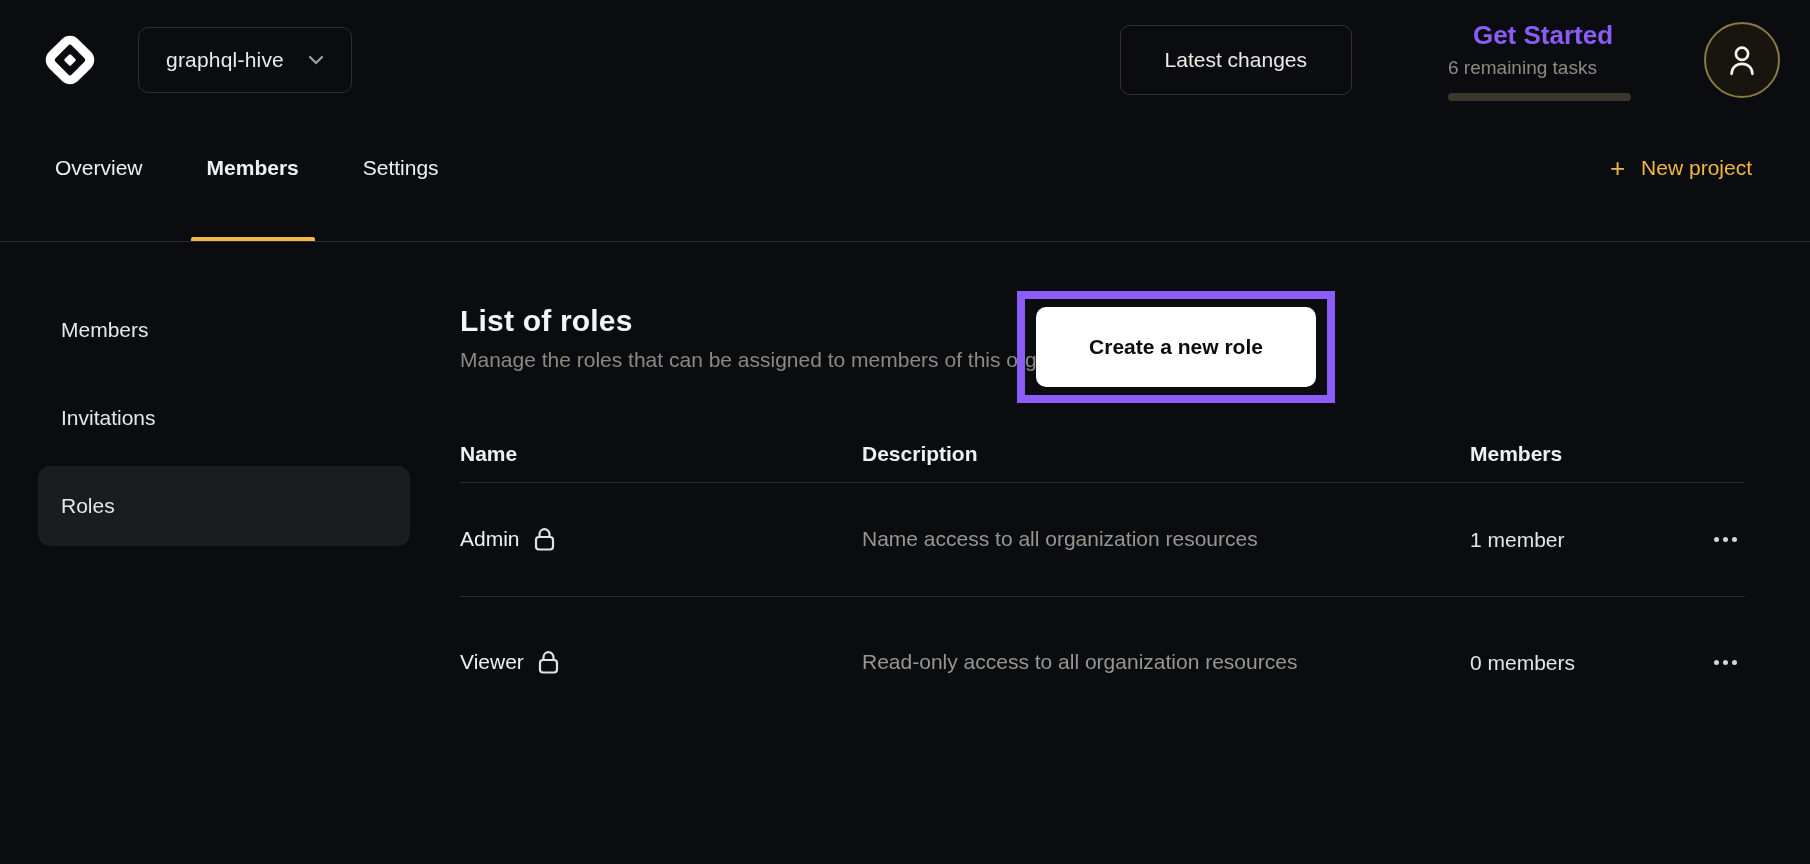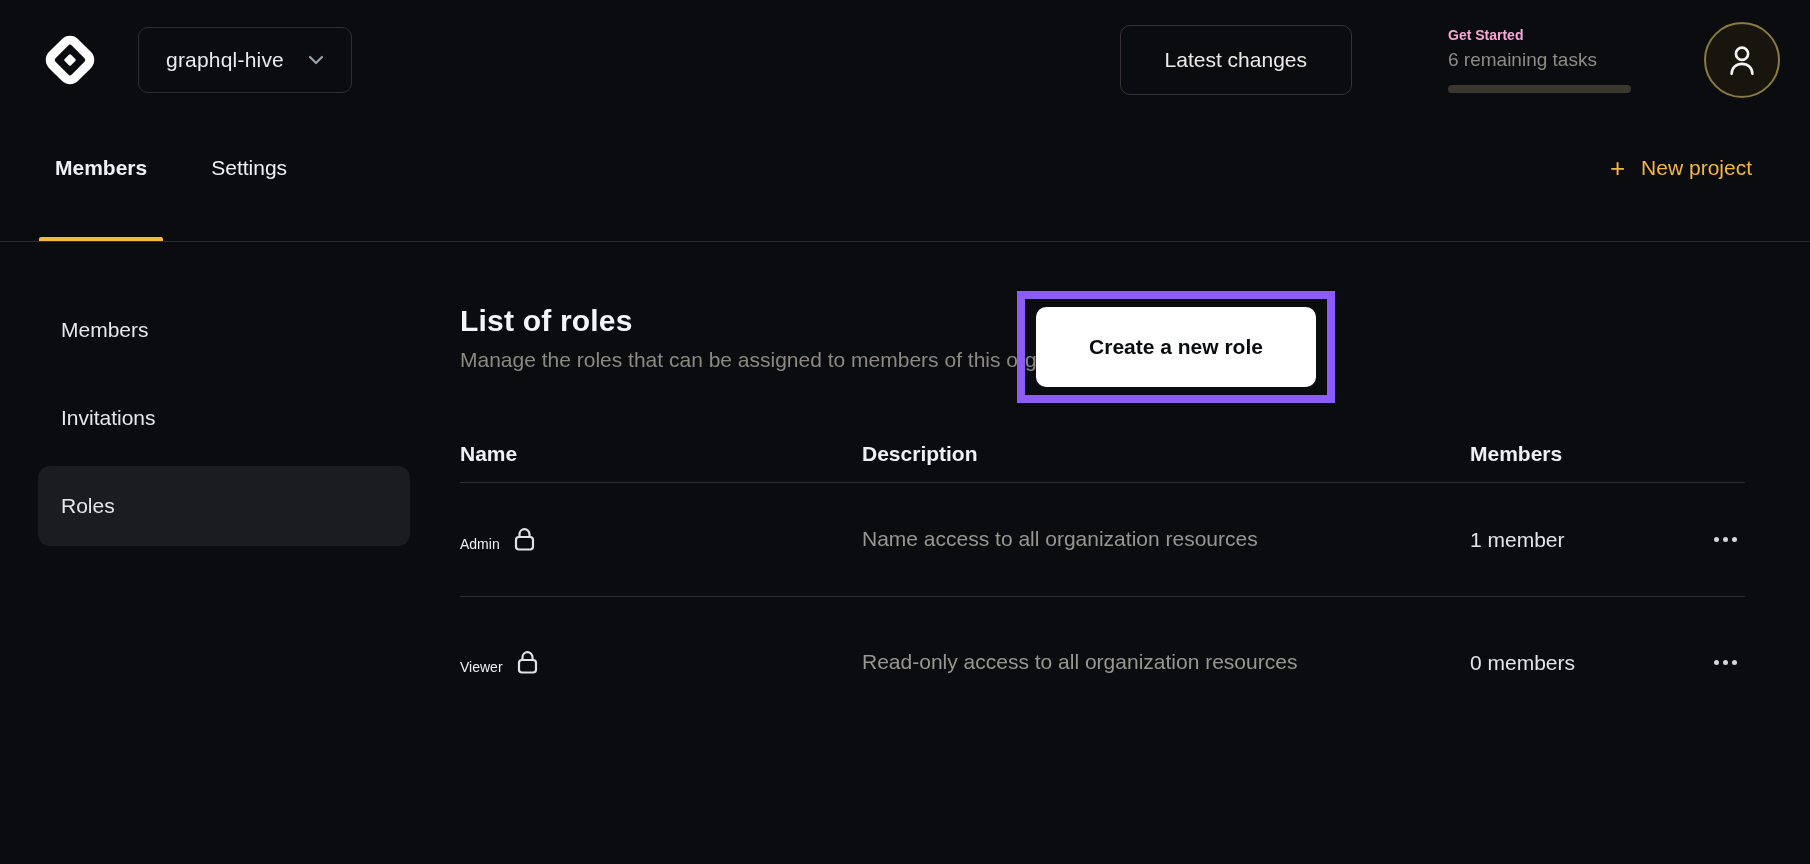--- a/index.html
+++ b/index.html
@@ -21,21 +21,21 @@
   }
   .org-btn .org-label { font-size:21px; color:#e9ebef; letter-spacing:.2px;text-align:right; }
   .org-btn svg { margin-left:24px; }
   .topbar-spacer { flex:1; }
   .latest-btn {
     height:70px; border:1px solid #37332c; border-radius:10px; background:transparent;
     padding:0 44px; font-size:21px; color:#edeae6; cursor:pointer;
     font-family:"Liberation Sans", sans-serif;
   }
   .get-started { margin-left:96px; width:190px; }
-  .gs-title { font-size:14px; font-weight:600; color:#f9a8d4; }
+  .gs-title { font-size:26px; font-weight:600; color:#8b5cf6;text-align:center; }
   .gs-sub { margin-top:6px; font-size:19px; color:#8e8b84; }
   .gs-bar { margin-top:14px; width:183px; height:8px; border-radius:4px; background:#3a372f; overflow:hidden; }
   .gs-fill { height:100%; width:0%; background:#f4b740; border-radius:4px; }
   .avatar {
     margin-left:66px; margin-right:30px; width:76px; height:76px; border-radius:50%;
     border:2px solid #8a7942; background:#17150e; display:flex; align-items:center; justify-content:center;
     cursor:pointer;
   }
 
   
@@ -83,21 +83,21 @@
     font-family:"Liberation Sans", sans-serif;
   }
 
   .roles-table { margin-top:54px; }
   .thead, .trow { display:grid; grid-template-columns:402px 608px 240px 1fr; align-items:center; }
   .thead { height:56px; }
   .th { font-size:21px; font-weight:600; color:#eef0f4; }
   .trow { border-top:1px solid #2a2b2f; }
   .trow.r0 { height:114px; }
   .trow.r1 { height:132px; }
-  .cell-name { display:flex; align-items:flex-end; gap:14px; font-size:14px; color:#eef0f4; }
+  .cell-name { display:flex; align-items:flex-start; gap:14px; font-size:21px; color:#eef0f4; }
   .cell-desc { font-size:21px; color:#989690; line-height:1.35; max-width:460px; }
   .cell-members { font-size:21px; color:#e2e4e8; }
   .cell-menu { display:flex; justify-content:flex-end; padding-right:40px; }
   .menu-btn { display:flex; gap:4px; padding:10px 4px; background:transparent; border:none; cursor:pointer; }
   .menu-btn i { width:5px; height:5px; border-radius:50%; background:#d2d5da; display:block; }
 </style>
 </head>
 <body>
 
 <div class="topbar">
@@ -129,20 +129,23 @@
 
   <div class="avatar">
     <svg width="34" height="36" viewBox="0 0 24 26">
       <circle cx="12" cy="8.5" r="4.4" fill="none" stroke="#f2f3f5" stroke-width="1.9"></circle>
       <path d="M4.5,23 c0-4.6 3.4-7.2 7.5-7.2 s7.5,2.6 7.5,7.2" fill="none" stroke="#f2f3f5" stroke-width="1.9" stroke-linecap="round"></path>
     </svg>
   </div>
 </div>
 
 <div class="tabbar">
+  <div class="tab">
+      <span>Overview</span>
+    </div>
   <div class="tab active">
       <span>Members</span>
     </div>
   <div class="tab">
       <span>Settings</span>
     </div>
 
   <div class="new-project">
     <span class="plus">+</span>
     <span class="np-label">New project</span>

